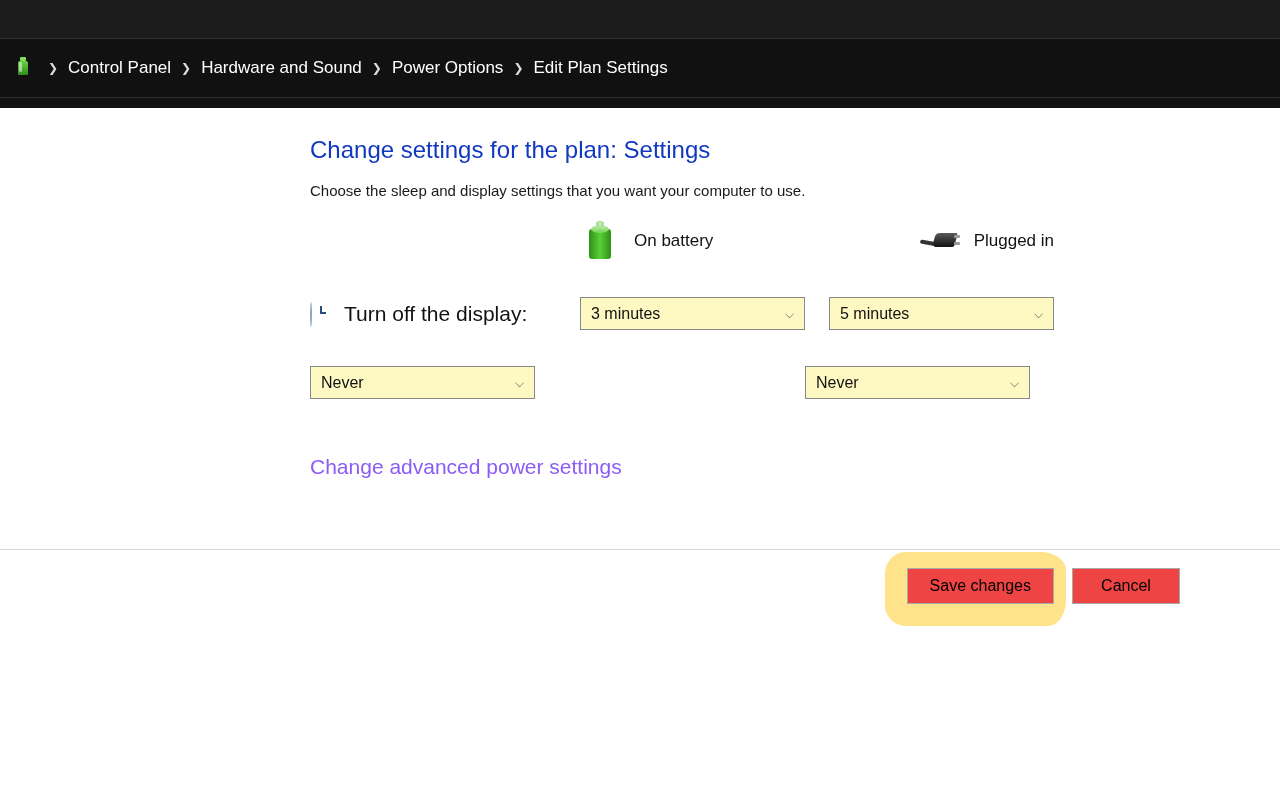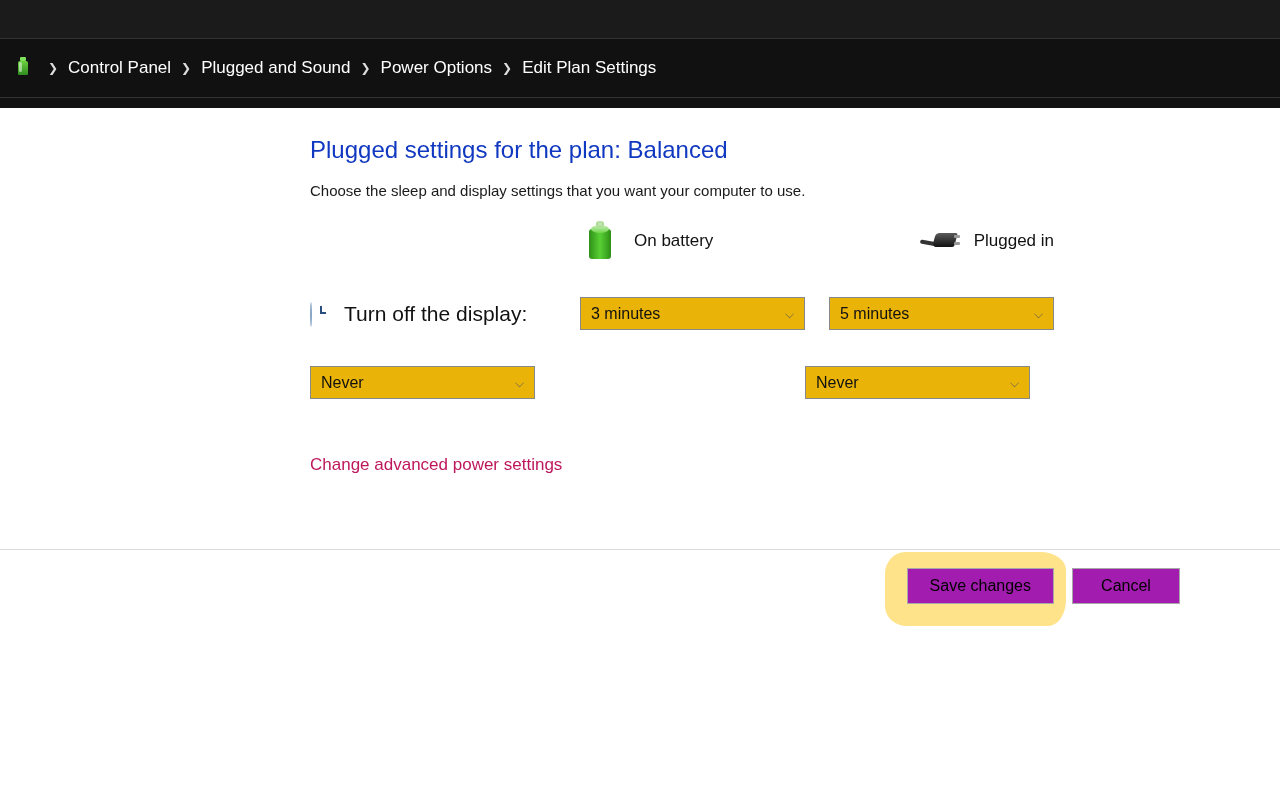--- a/index.html
+++ b/index.html
@@ -80,49 +80,49 @@
   .icon-moon {
     width:20px; height:20px; border-radius:50%;
     background: radial-gradient(circle at 40% 40%, #f4f4f4, #bcbcbc 70%, #8a8a8a);
     border:1px solid #8c8c8c; position:relative;
   }
   .icon-moon:after { content:""; position:absolute; right:-2px; top:-2px; width:14px; height:14px;
     background:#fff; border-radius:50%; }
 
   .dropdown {
     width:225px; height:33px;
-    border:1px solid #888; background:#eab308;
+    border:1px solid #888; background:#fef9c3;
     display:flex; align-items:center; justify-content:space-between;
     padding:0 10px; font-size:16px; cursor:pointer;
   }
   .dropdown .chev { color:#5a5a5a; font-size:12px; }
   .gap { width:24px; }
 
   
   .hl-wrap { position:relative; }
   .hl-blotch {
     position:absolute; inset:-14px -12px -24px -20px;
     background:#ffe38a; border-radius:24px 18px 30px 22px / 22px 28px 22px 30px;
     z-index:-1;
   }
   .hl-blotch.right { inset:-16px -14px -16px -12px; }
 
   .links { margin-top: 56px; }
-  .linky { color:#be185d; font-size:17px; margin-bottom: 24px; cursor:pointer; display:inline-block; }
+  .linky { color:#8b5cf6; font-size:21px; margin-bottom: 24px; cursor:pointer; display:inline-block; }
 
   .footer {
     position:absolute; left:0; right:0; top:549px;
     border-top:1px solid #d9d9d9;
     display:flex; justify-content:flex-end; gap:18px;
     padding: 18px 100px 18px 0;
     z-index: 2;
   }
   .btn {
     min-width:108px; height:36px; padding:0 22px;
-    border:1px solid #a8a8a8; background:#a21caf;
+    border:1px solid #a8a8a8; background:#ef4444;
     font-size:16px; cursor:pointer;
     display:flex; align-items:center; justify-content:center;
   }
   .btn-hl { position:relative; z-index:2; }
   .btn-hl-bg {
     position:absolute; inset:-16px -12px -22px -22px;
     background:#ffe38a; border-radius:20px 26px 18px 22px / 22px 18px 26px 20px;
     z-index:1;
   }
   .save-wrap { position:relative; display:flex; align-items:center; }
@@ -134,30 +134,30 @@
 
 <div class="breadcrumb-bar">
   <span class="bc-icon">
     <span class="body"></span>
       <span class="tip"></span>
       <span class="hl"></span>
   </span>
   <span class="bc-chev">❯</span>
   <span class="bc-item">Control Panel</span>
   <span class="bc-chev">❯</span>
-  <span class="bc-item">Plugged and Sound</span>
+  <span class="bc-item">Hardware and Sound</span>
   <span class="bc-chev">❯</span>
   <span class="bc-item">Power Options</span>
   <span class="bc-chev">❯</span>
   <span class="bc-item last">Edit Plan Settings</span>
 </div>
 <div class="subbar"></div>
 
 <div class="content">
-  <h1 class="page-title">Plugged settings for the plan: Balanced</h1>
+  <h1 class="page-title">Change settings for the plan: Settings</h1>
   <p class="page-desc">Choose the sleep and display settings that you want your computer to use.</p>
 
   <div class="grid">
 
     <div></div>
     <div class="hdr">
       <span class="iconbox">
           <span class="battery3d">
         <span class="body"></span>
             <span class="top"></span>

